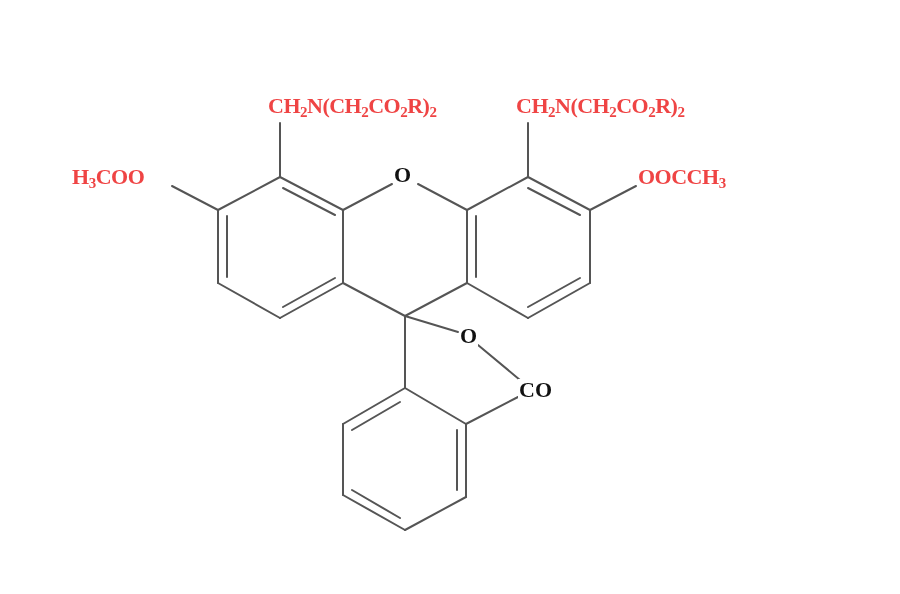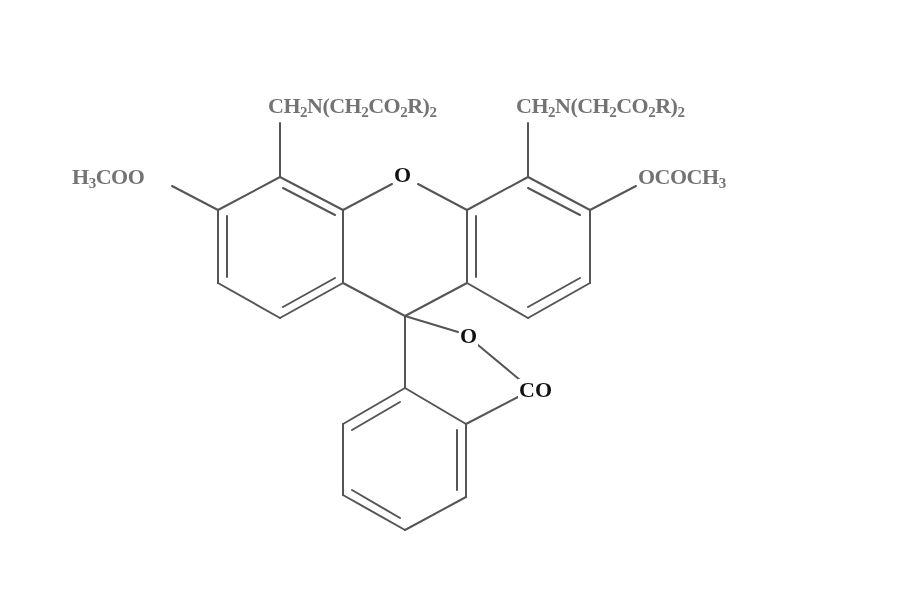--- a/index.html
+++ b/index.html
@@ -4,21 +4,21 @@
   <style>
     html, body { margin: 0; padding: 0; background: #ffffff; }
     body { width: 900px; height: 594px; position: relative; overflow: hidden; }
     #stage { position: absolute; left: 0; top: 0; width: 900px; height: 594px; background: #ffffff; }
     svg { position: absolute; left: 0; top: 0; }
     .bond { stroke: #555555; stroke-width: 2; fill: none; stroke-linecap: round; }
     .label {
       position: absolute;
       font-family: "Liberation Serif", "DejaVu Serif", serif;
       font-weight: bold;
-      color: #737373;
+      color: #ef4444;
       font-size: 22px;
       line-height: 1;
       white-space: nowrap;
       letter-spacing: -0.5px;
     }
     .label sub { font-size: 15px; vertical-align: -4px; line-height: 0; }
     .atom {
       position: absolute;
       font-family: "Liberation Serif", "DejaVu Serif", serif;
       font-weight: bold;
@@ -101,21 +101,21 @@
 
   <div class="label" style="left:516px; top:95px;">
     <span>CH</span><sub>2</sub><span>N(CH</span><sub>2</sub><span>CO</span><sub>2</sub><span>R)</span><sub>2</sub>
   </div>
 
   <div class="label" style="left:72px; top:166px;">
     <span>H</span><sub>3</sub><span>COO</span>
   </div>
 
   <div class="label" style="left:638px; top:166px;">
-    <span>OCOCH</span><sub>3</sub>
+    <span>OOCCH</span><sub>3</sub>
   </div>
 
   <div class="atom" style="left:393px; top:164px;">O</div>
 
   <div class="atom" style="left:459px; top:325px;">O</div>
 
   <div class="atom" style="left:518px; top:379px;">CO</div>
 
 </div>
 

